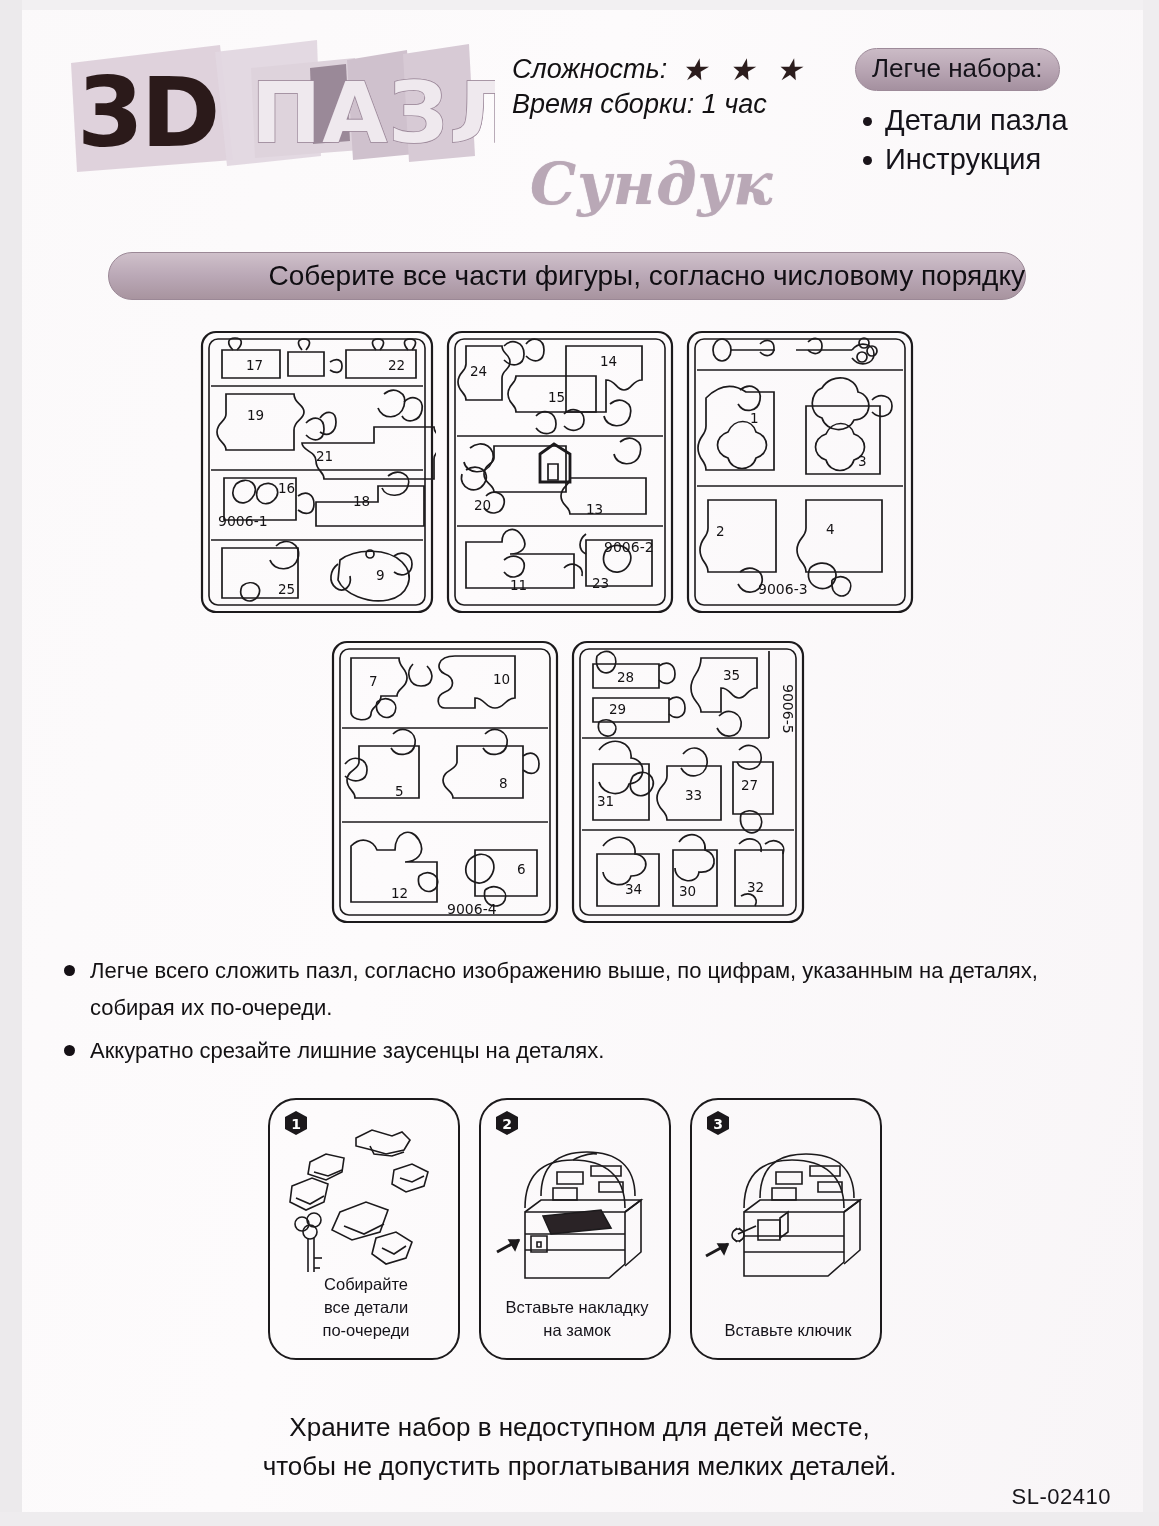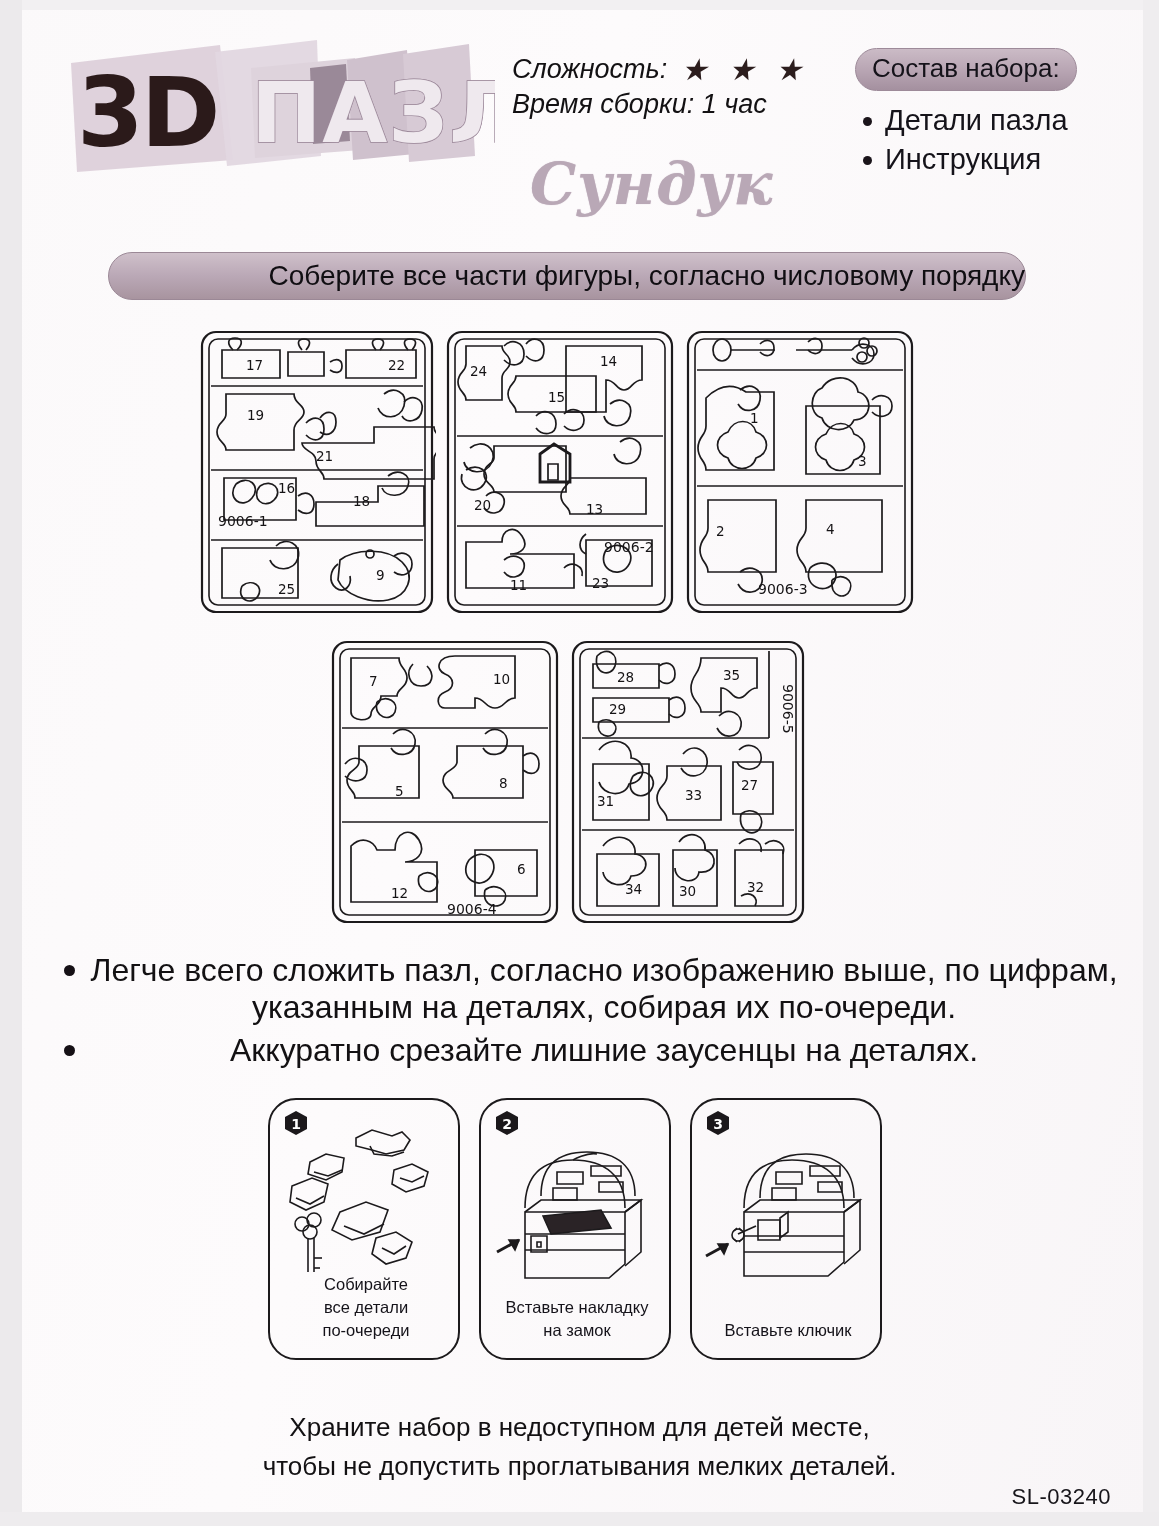--- a/index.html
+++ b/index.html
@@ -75,21 +75,21 @@
 
   
   .sprues{position:absolute;left:0;top:318px;width:1159px;height:615px;}
   .sprue{position:absolute;}
   .sprue svg{display:block;}
 
   
   .tips{position:absolute;left:58px;top:952px;width:1060px;}
   .tip{
     position:relative;padding-left:32px;
-    font-size:32px;color:#131113;line-height:37px;margin-bottom:6px;text-align:center;
+    font-size:22px;color:#131113;line-height:37px;margin-bottom:6px;
   }
   .tip:before{
     content:"";position:absolute;left:6px;top:13px;
     width:11px;height:11px;border-radius:50%;background:#151015;
   }
 
   
   .steps{position:absolute;left:268px;top:1098px;width:624px;height:266px;}
   .step{
     position:absolute;top:0;width:192px;height:262px;
@@ -148,21 +148,21 @@
     <div class="diff-line">
       <span>Сложность:</span>
       <span class="stars">★ ★ ★</span>
     </div>
     <div class="diff-line">Время сборки: 1 час</div>
   </div>
 
   <div class="chest-title">Сундук</div>
 
   <div class="contents">
-    <div class="contents-badge">Состав набора:</div>
+    <div class="contents-badge">Легче набора:</div>
     <ul>
       <li>Детали пазла</li>
       <li>Инструкция</li>
     </ul>
   </div>
 
   <div class="banner">
     <span>Соберите все части фигуры, согласно числовому порядку</span>
   </div>
 
@@ -531,14 +531,14 @@
       <div class="step-cap">
         <span style="white-space:pre-line">Вставьте ключик</span>
       </div>
     </div>
   </div>
 
   <div class="footer">
     <div>Храните набор в недоступном для детей месте,</div>
     <div class="ln2">чтобы не допустить проглатывания мелких деталей.</div>
   </div>
-  <div class="code">SL-03240</div>
+  <div class="code">SL-02410</div>
 </div>
 
 </body></html>

